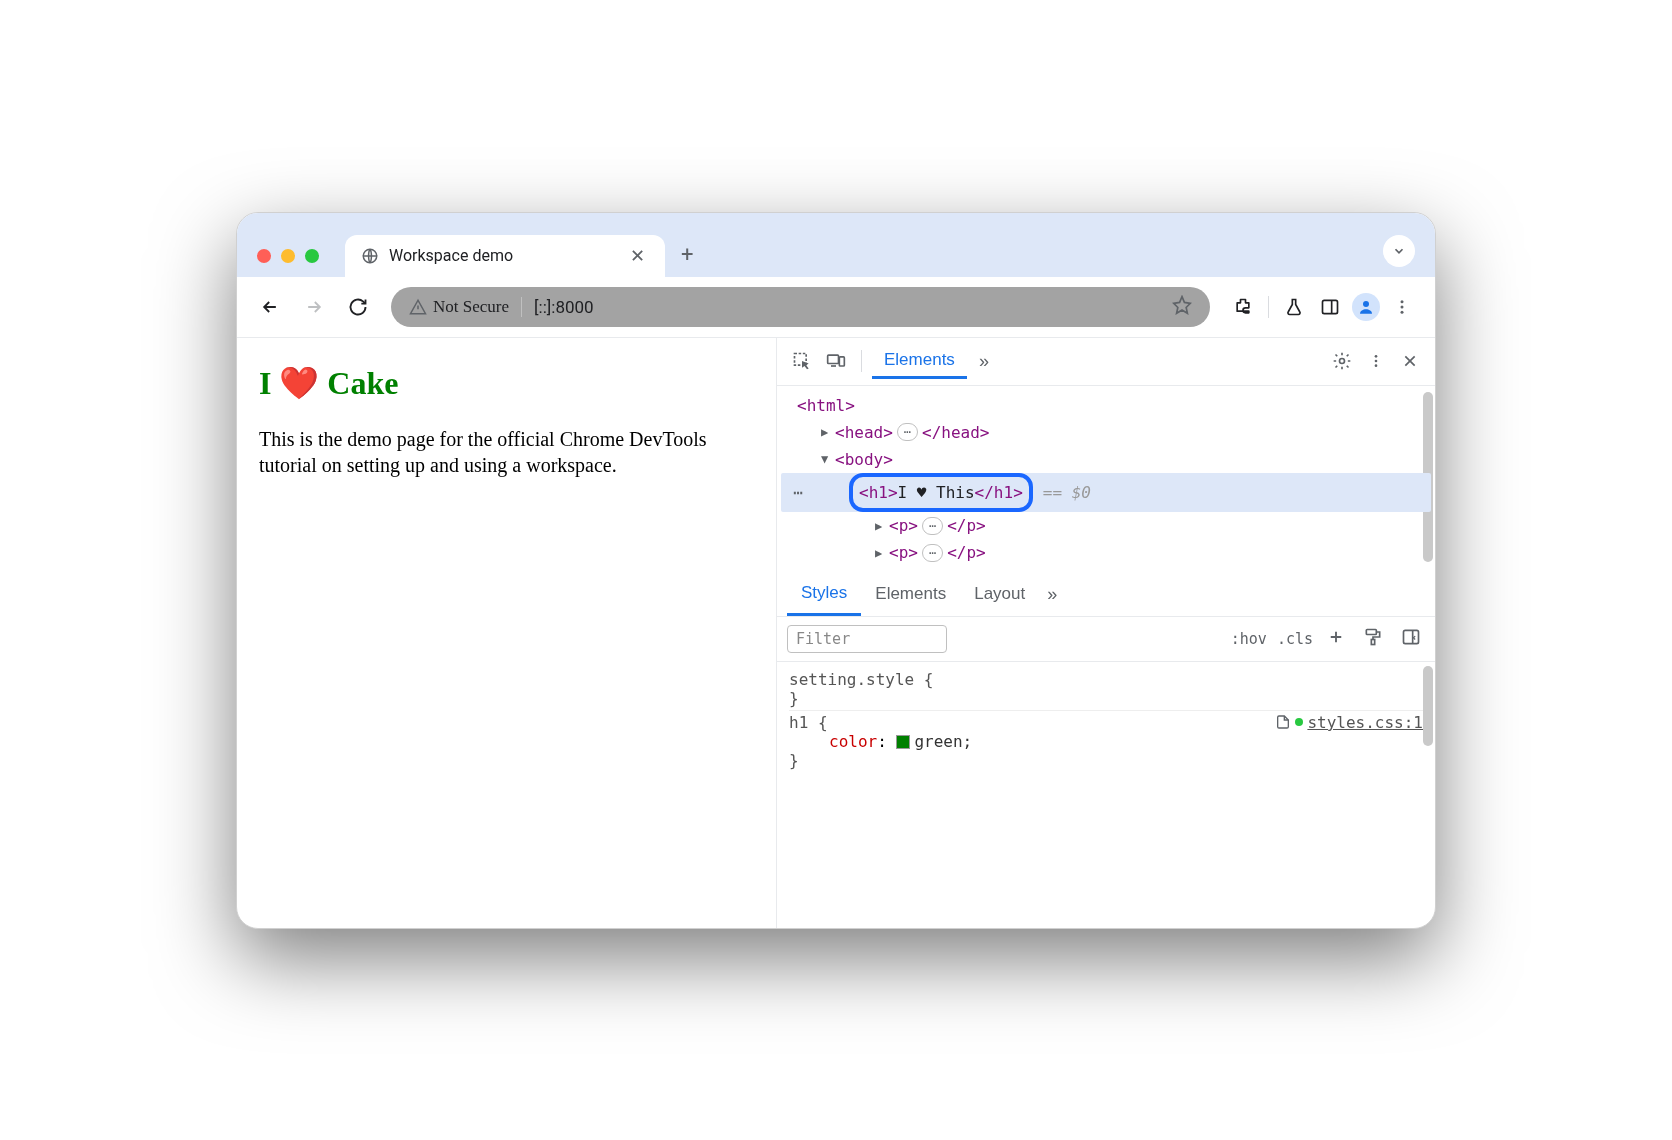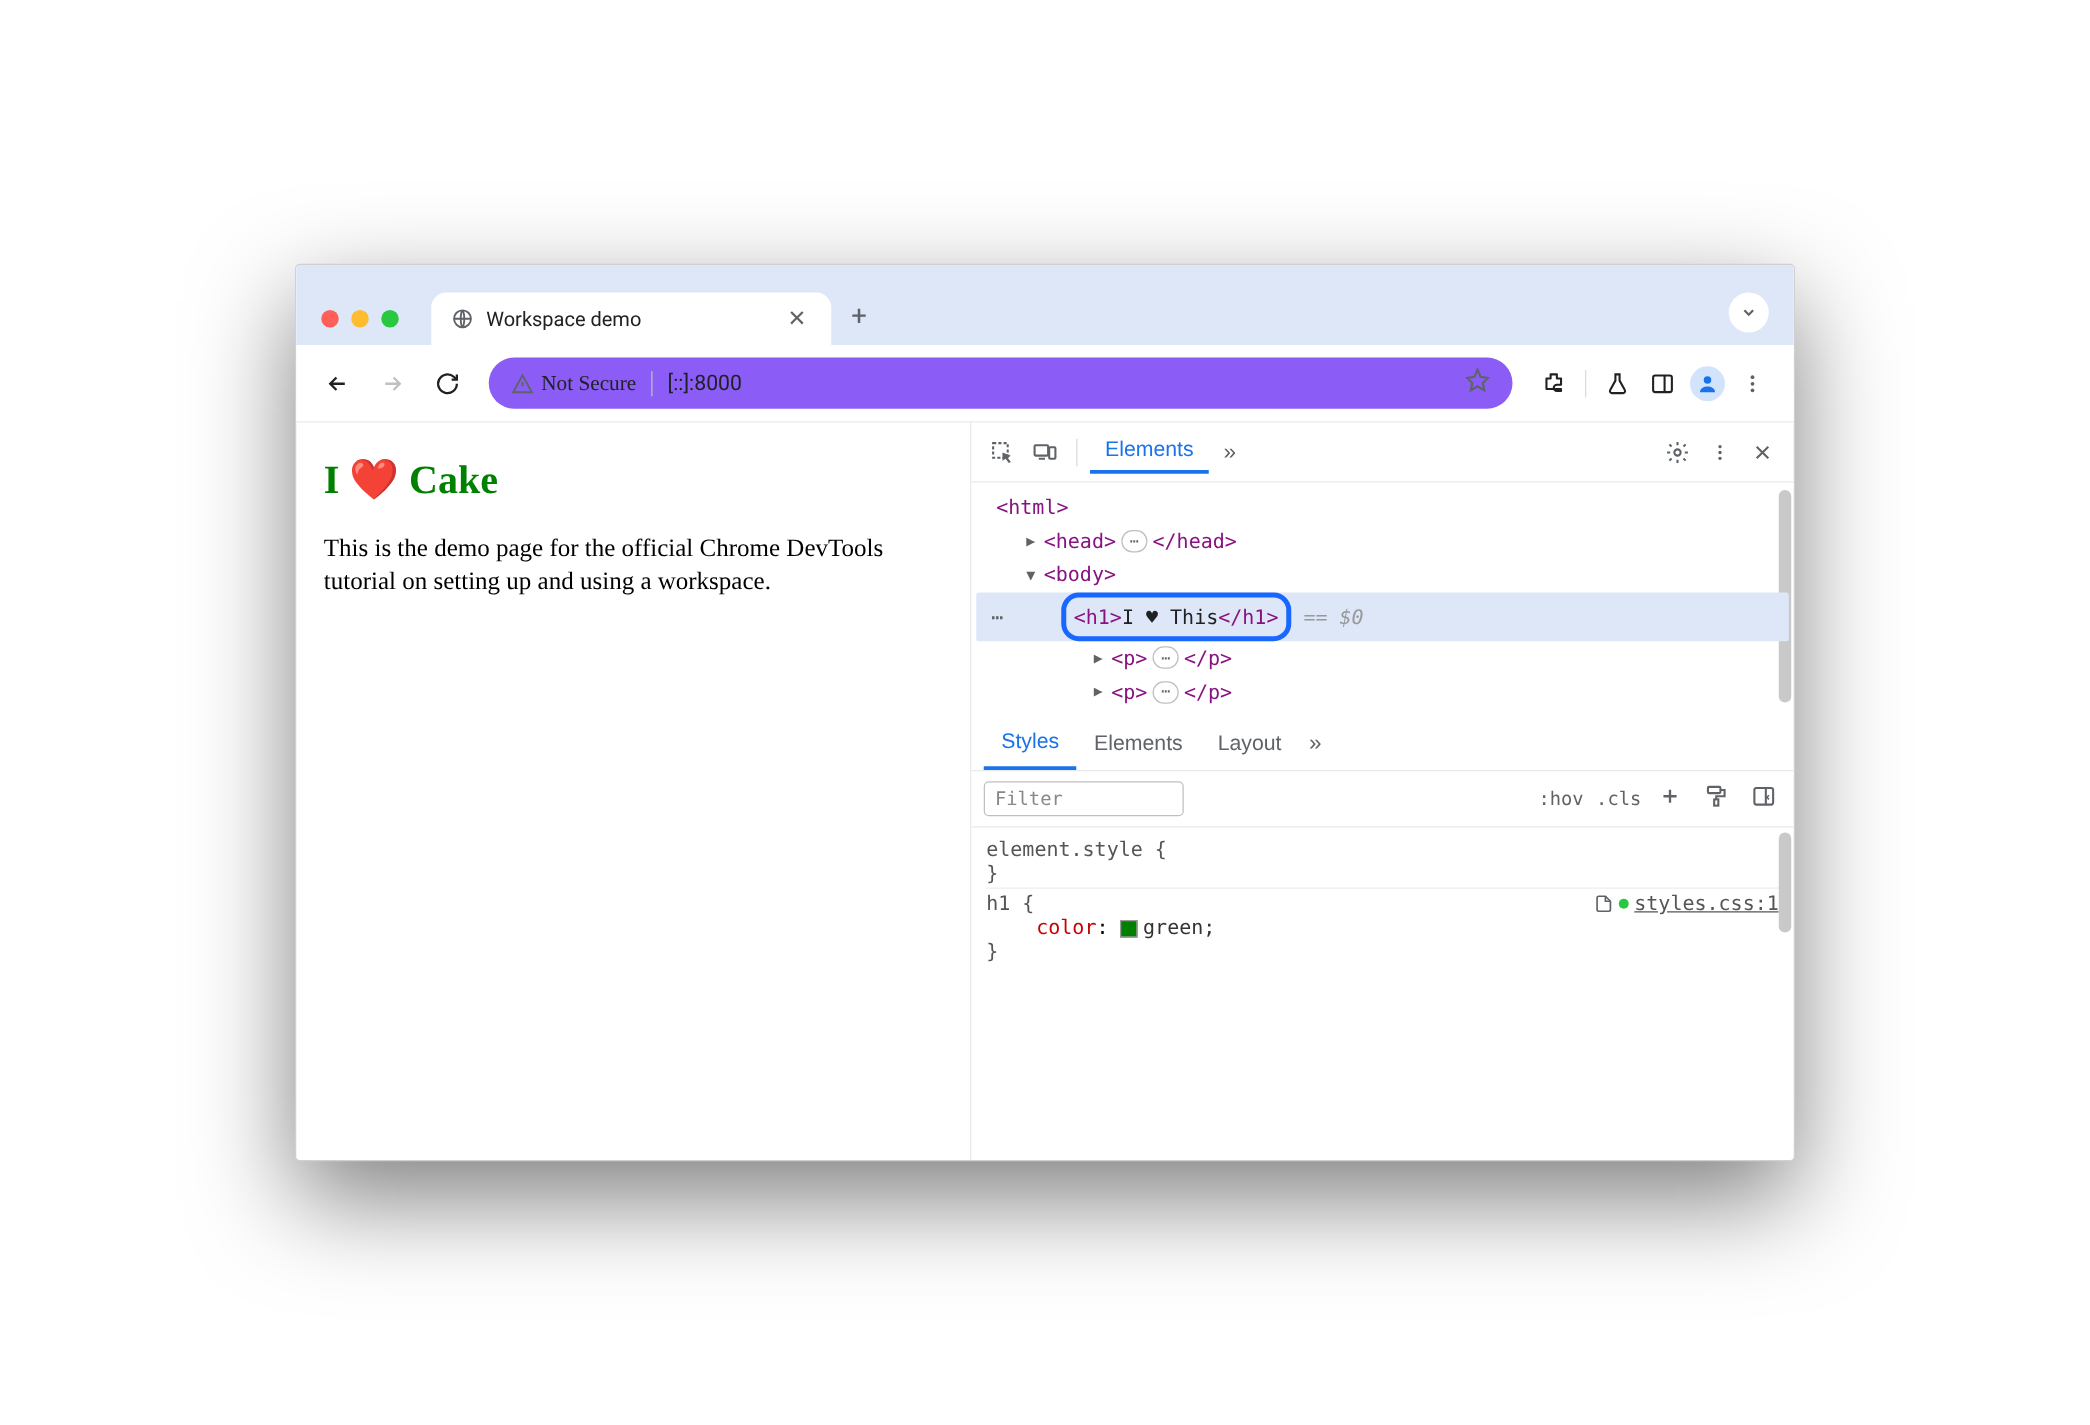--- a/index.html
+++ b/index.html
@@ -7,21 +7,21 @@
     font-family: -apple-system, BlinkMacSystemFont, "Segoe UI", Roboto, sans-serif;
     background: #fff;
     width: 1672px;
     height: 1140px;
     display: flex;
     align-items: center;
     justify-content: center;
   }
   .window-wrap {
     width: 1200px;
-    border-radius: 4px;
+    border-radius: 22px;
     box-shadow: 0 30px 80px rgba(0,0,0,0.5);
     overflow: hidden;
     background: #fff;
     border: 1px solid #d0d0d0;
   }
   
   .tab-strip {
     background: #dde7f8;
     display: flex;
     align-items: flex-end;
@@ -54,21 +54,21 @@
   }
   
   .toolbar {
     background:#fff; border-bottom:1px solid #e8eaed;
     display:flex; align-items:center; gap:10px;
     padding: 10px 16px;
   }
   .tb-icon { width:34px;height:34px;border-radius:50%; display:flex;align-items:center;justify-content:center; color:#5f6368; }
   .tb-icon.disabled{opacity:.4;}
   .omnibox {
-    flex:1; background:#8b5cf6; border-radius: 22px;
+    flex:1; background:#a3a3a3; border-radius: 22px;
     display:flex; align-items:center; gap:12px;
     padding: 8px 18px; font-size:17px;
     margin: 0 6px;
   }
   .omnibox .secure { display:flex; align-items:center; gap:6px; color:#202124;}
   .omnibox .url { color:#202124; }
   .omnibox .star { margin-left:auto; color:#5f6368;}
   .tb-right { display:flex; align-items:center; gap:2px;}
   .divider-v { width:1px;height:22px;background:#dadce0; margin:0 6px;}
   .avatar { width:28px;height:28px;border-radius:50%; background:#d2e3fc; display:flex;align-items:center;justify-content:center;}
@@ -357,21 +357,21 @@
               <rect x="3" y="4" width="18" height="16" rx="2"></rect>
               <path d="M14 4v16"></path>
               <path d="M17 11l-2 2 2 2" stroke-width="1.5"></path>
             </svg>
         </span>
       </div>
 
       <div class="styles-body" style="position:relative;">
         <div class="styles-scroll"></div>
         <div class="rule">
-          <div><span class="selector">element.style {</span></div>
+          <div><span class="selector">setting.style {</span></div>
           <div class="brace">}</div>
         </div>
         <div class="rule">
           <span class="source-link">
             <svg width="16" height="16" viewBox="0 0 24 24" fill="none" stroke="#5f6368" stroke-width="2">
                 <path d="M14 3H6a2 2 0 0 0-2 2v14a2 2 0 0 0 2 2h12a2 2 0 0 0 2-2V9l-6-6z"></path>
                 <path d="M14 3v6h6"></path>
               </svg>
               <span class="dot"></span>
             <span>styles.css:1</span>

